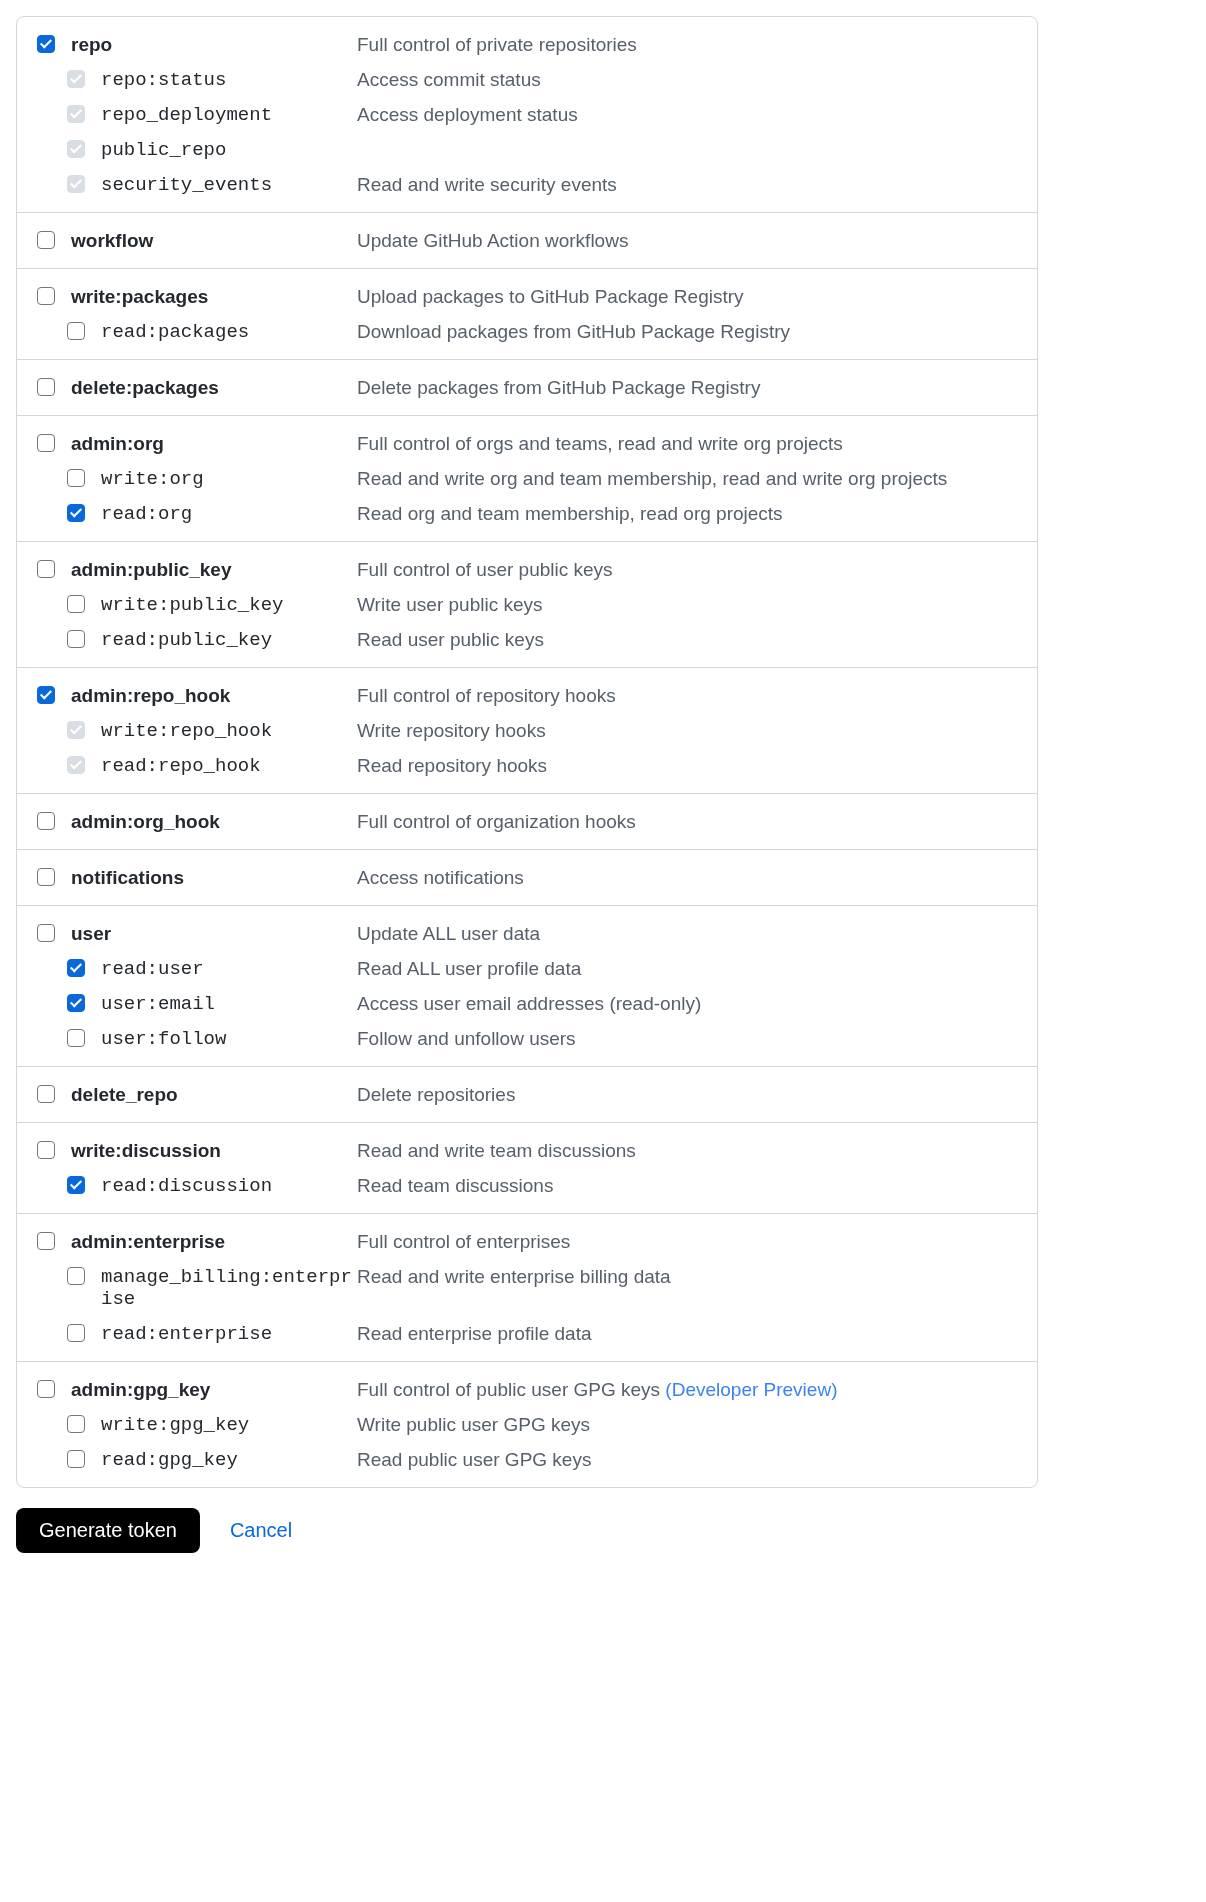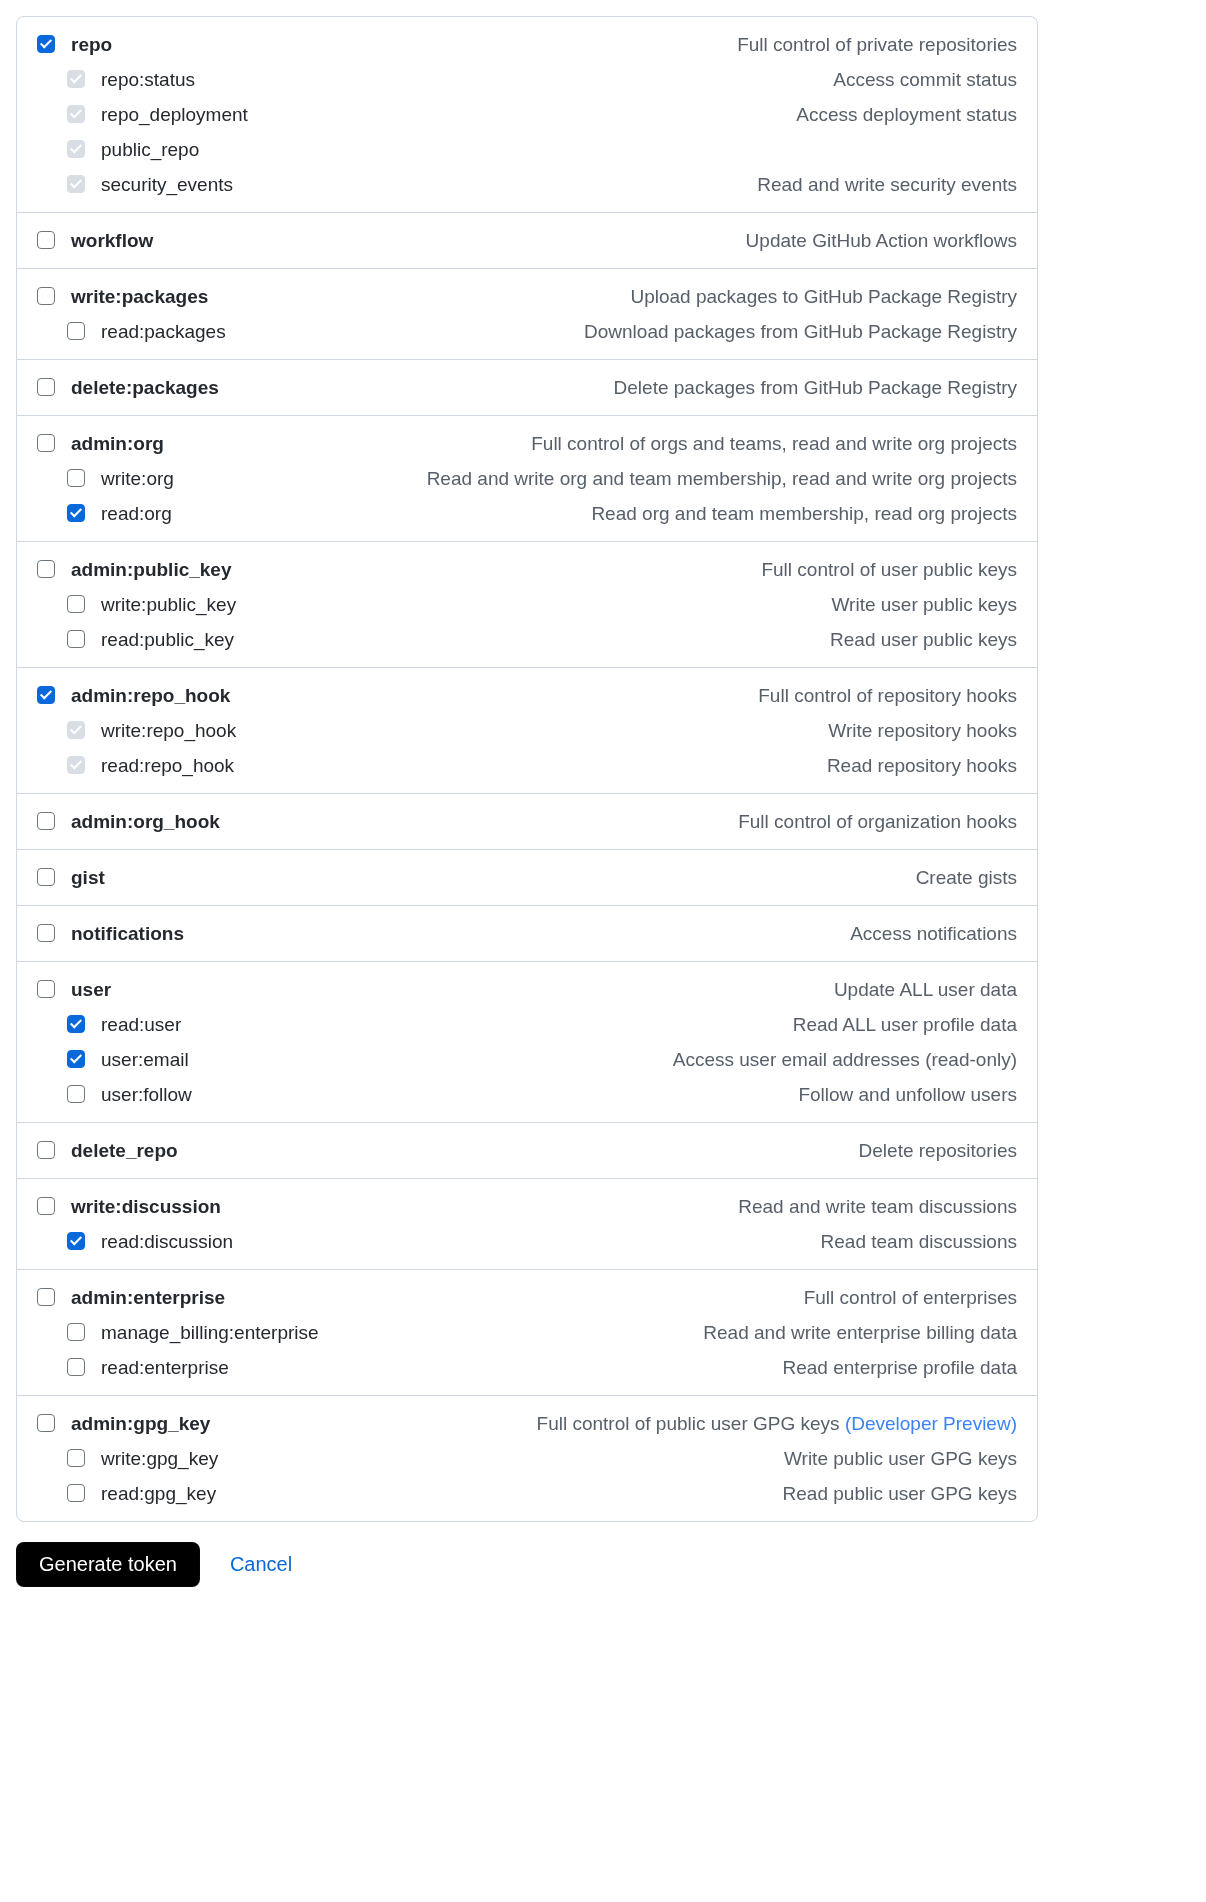--- a/index.html
+++ b/index.html
@@ -37,26 +37,26 @@
   .label-col {
     flex: 0 0 286px;
     font-weight: 600;
     color: #24292f;
     padding-top: 1px;
     word-break: break-word;
   }
   .label-col.child {
     flex: 0 0 256px;
     font-weight: 400;
+    font-family: Liberation Mono, monospace;
   }
   .desc-col {
     flex: 1;
     color: #57606a;
     padding-top: 1px;
-    text-align: right;
   }
   .desc-col a {
     color: #3b82f6;
     text-decoration: none;
   }
   input[type=checkbox] {
     width: 18px;
     height: 18px;
     margin: 0;
     appearance: none;
@@ -262,29 +262,20 @@
         </div>
         <div class="label-col">admin:org_hook</div>
         <div class="desc-col"><span>Full control of organization hooks</span></div>
       </div>
     </div>
     <div class="group">
       <div class="row">
         <div class="check-col">
           <input type="checkbox" style="">
         </div>
-        <div class="label-col">gist</div>
-        <div class="desc-col"><span>Create gists</span></div>
-      </div>
-    </div>
-    <div class="group">
-      <div class="row">
-        <div class="check-col">
-          <input type="checkbox" style="">
-        </div>
         <div class="label-col">notifications</div>
         <div class="desc-col"><span>Access notifications</span></div>
       </div>
     </div>
     <div class="group">
       <div class="row">
         <div class="check-col">
           <input type="checkbox" style="">
         </div>
         <div class="label-col">user</div>

